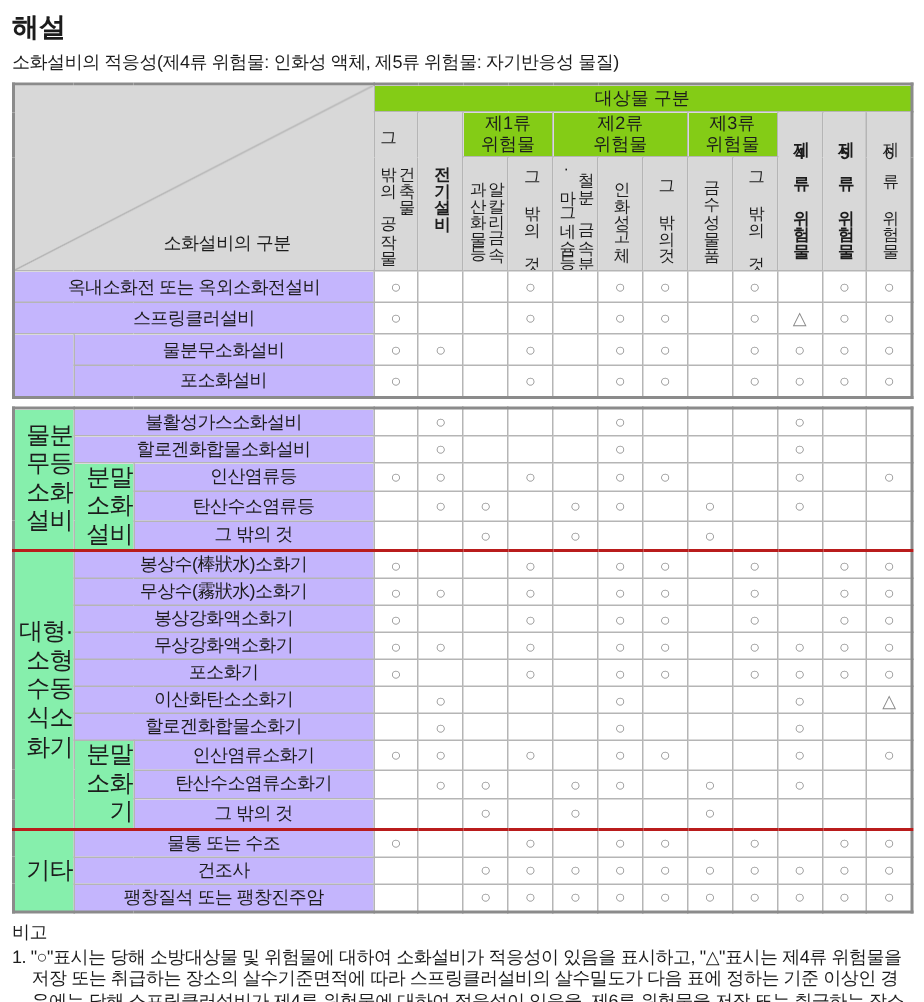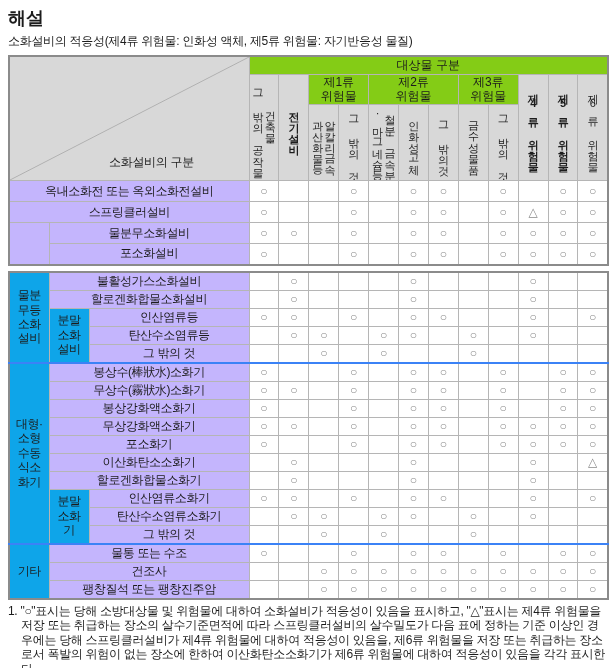--- a/index.html
+++ b/index.html
@@ -17,29 +17,29 @@
   .vhd{background:#d8d8d8;text-align:center;vertical-align:middle;}
   .vert{display:inline-block;writing-mode:vertical-rl;text-orientation:upright;
         white-space:pre-line;font-size:11px;line-height:1.12;letter-spacing:0px;}
   .b{font-weight:bold;}
 
   .diag{background:#d8d8d8;position:relative;vertical-align:bottom;
         background-image:linear-gradient(to bottom right,rgba(0,0,0,0) 49.6%,#b0b0b0 50%,rgba(0,0,0,0) 50.4%);}
   .diag-label{display:block;font-size:12px;padding:0 0 9px 86px;letter-spacing:-0.3px;margin-left:13px;}
 
   .lbl{background:#c4b5fd;text-align:center;vertical-align:middle;font-size:12px;letter-spacing:-0.4px;}
-  .grp{background:#0ea5e9;text-align:center;vertical-align:middle;font-size:12px;
+  .grp{background:#86efac;text-align:right;vertical-align:middle;font-size:16px;
        white-space:pre-line;line-height:1.2;letter-spacing:-0.5px;}
 
   .h1{height:18px;} .h2{height:30px;} .h3{height:76px;}
   #t1 tbody tr{height:21px;} #t2 tbody tr{height:18px;}
 
   td.sym{background:#ffffff;text-align:center;vertical-align:middle;
          font-size:12px;color:#8a8a8a;}
-  tr.sec td{border-top:2px solid #3b82f6;}
+  tr.sec td{border-top:2px solid #b91c1c;}
 
   .note{font-size:12px;margin-top:4px;letter-spacing:-0.3px;}
   .note-head{margin:2px 0 1px 0;}
   .note-item{padding-left:13px;text-indent:-13px;line-height:1.22;}
 </style>
 </head>
 <body>
 
 <div class="page">
 
@@ -442,16 +442,17 @@
           <td class="sym">○</td>
           <td class="sym">○</td>
           <td class="sym">○</td>
           <td class="sym">○</td>
           <td class="sym">○</td>
         </tr>
     </tbody>
   </table>
 
   <div class="note">
+    <div class="note-head">비고</div>
     <div class="note-item">1. "○"표시는 당해 소방대상물 및 위험물에 대하여 소화설비가 적응성이 있음을 표시하고, "△"표시는 제4류 위험물을 저장 또는 취급하는 장소의 살수기준면적에 따라 스프링클러설비의 살수밀도가 다음 표에 정하는 기준 이상인 경우에는 당해 스프링클러설비가 제4류 위험물에 대하여 적응성이 있음을, 제6류 위험물을 저장 또는 취급하는 장소로서 폭발의 위험이 없는 장소에 한하여 이산화탄소소화기가 제6류 위험물에 대하여 적응성이 있음을 각각 표시한다.</div>
   </div>
 
 </div>
 
 </body></html>

